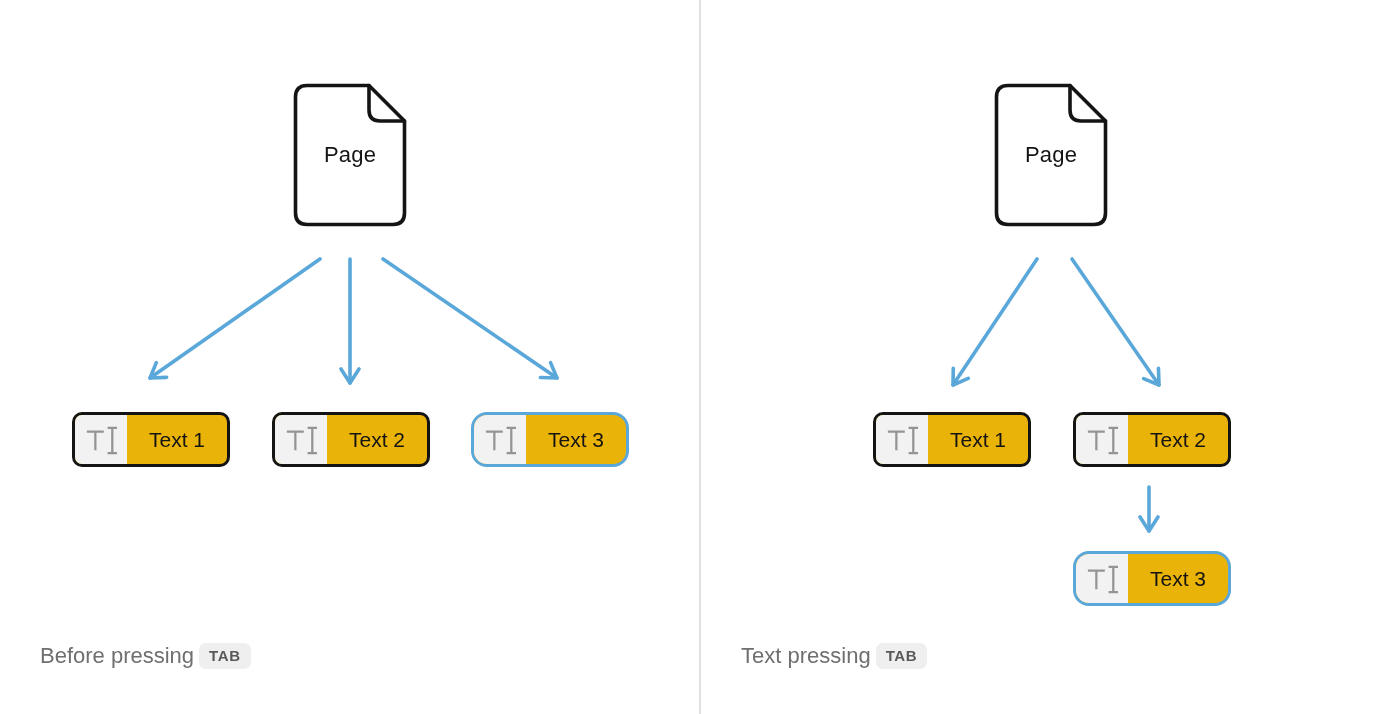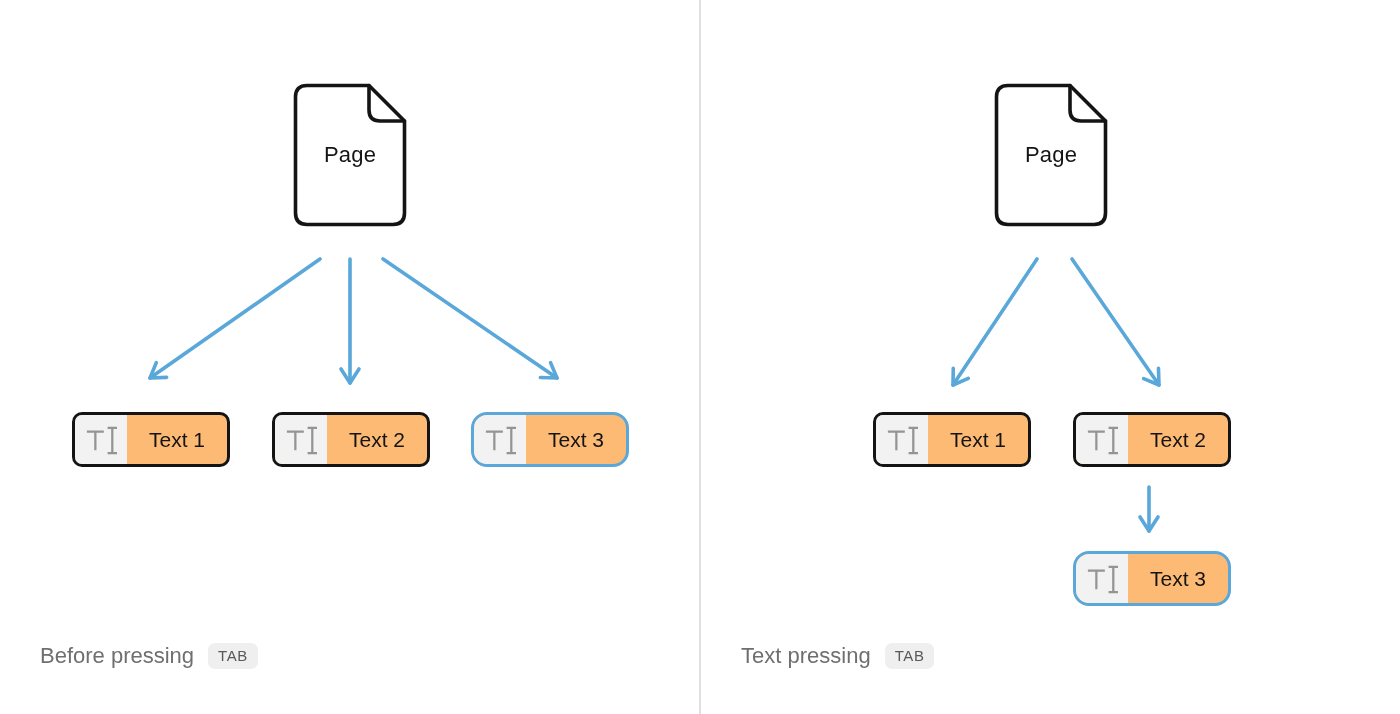--- a/index.html
+++ b/index.html
@@ -87,21 +87,21 @@
     stroke-width: 3.6;
     stroke-linecap: round;
     stroke-linejoin: round;
   }
 
   
   .tblock {
     position: absolute;
     width: 152px;
     height: 49px;
-    background: #fdba74;
+    background: #eab308;
     border: 3px solid var(--ink-black, #141414);
     border-radius: 10px;
     display: flex;
     align-items: stretch;
     overflow: hidden;
   }
   .tblock.selected {
     border-color: var(--accent-blue, #5AA7DA);
     border-radius: 16px;
   }
@@ -130,31 +130,31 @@
   }
 
   
   .caption {
     position: absolute;
     left: 40px;
     top: 639px;
     height: 34px;
     display: flex;
     align-items: center;
-    gap: 14px;
+    gap: 5px;
   }
   .caption-text {
     font-size: 22px;
     color: var(--caption-gray, #6F6F6F);
   }
   .key {
     background: var(--key-bg, #EFEFEF);
     color: var(--key-text, #595959);
     font-size: 15px;
-    font-weight: normal;
+    font-weight: bold;
     letter-spacing: 0.6px;
     border-radius: 7px;
     padding: 5px 10px 6px 10px;
     line-height: 1;
   }
 </style>
 </head>
 <body>
 
 <div class="canvas">

